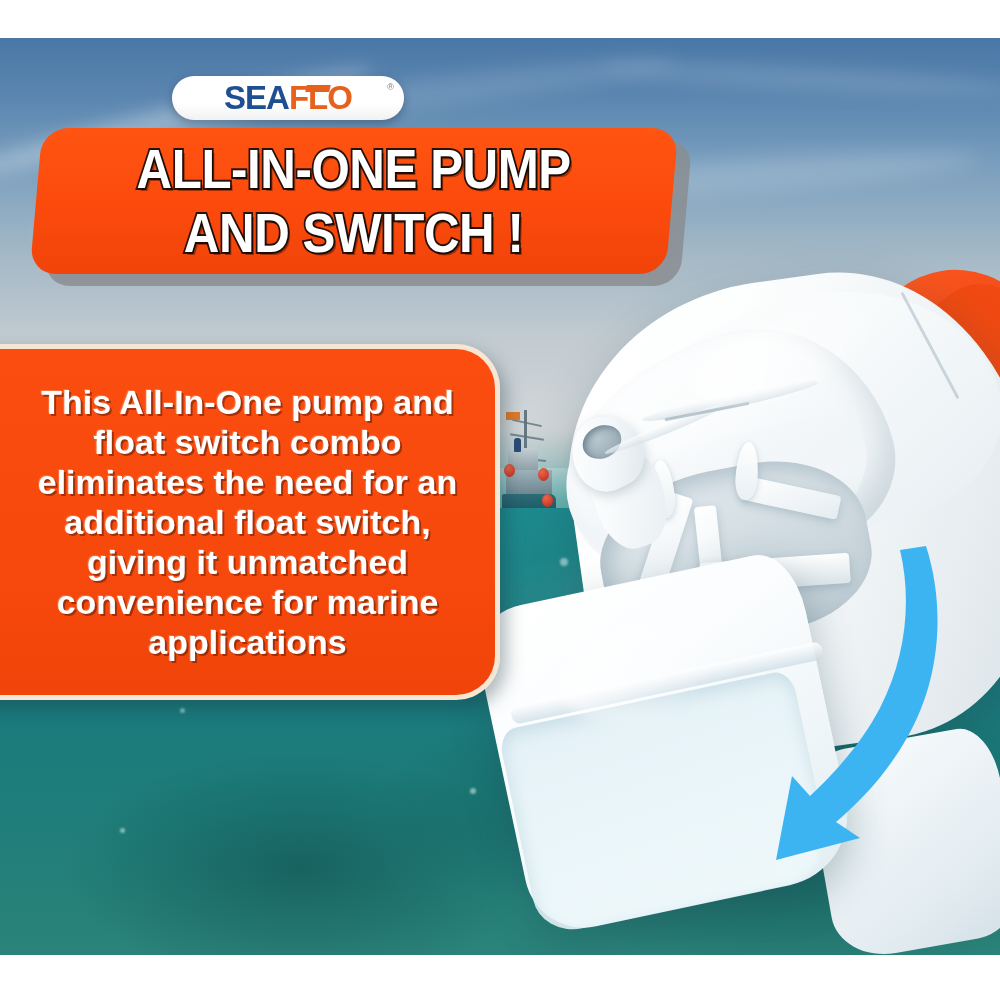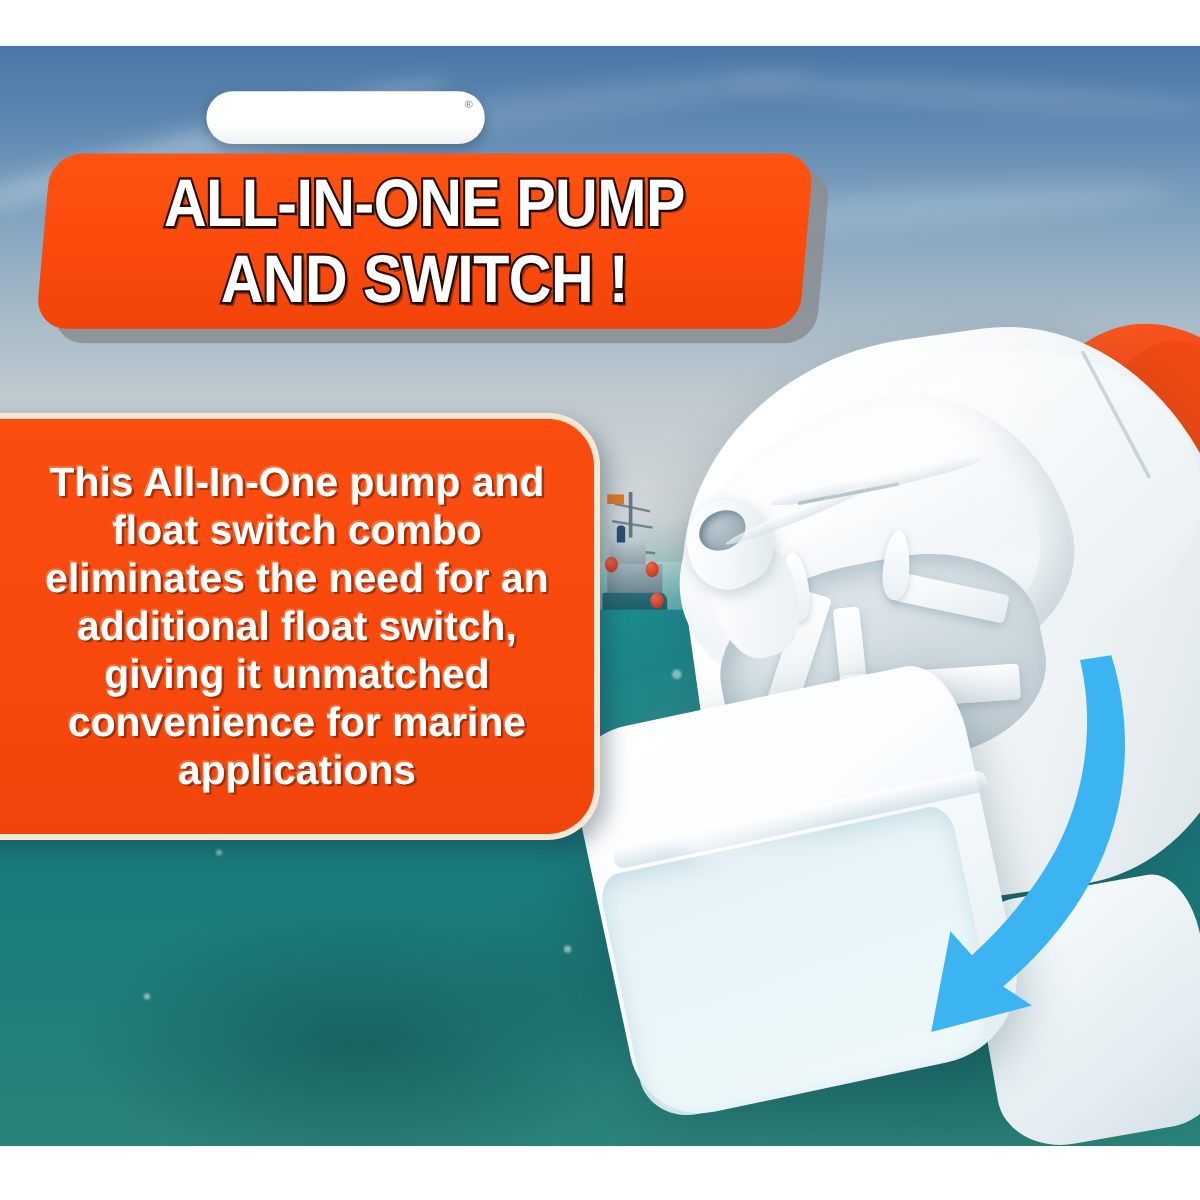--- a/index.html
+++ b/index.html
@@ -382,20 +382,24 @@
                L 36 322
                L 52 238
                L 70 258
                C 96 234, 122 204, 140 170
                C 166 120, 172 62, 160 12 Z" fill="#3db4f2"></path>
     </svg>
 
   </div>
 
   <div class="logo-badge">
+    <div class="logo-text">
+      <span class="logo-sea">SEA</span><span class="logo-flo">FLO</span>
+      <span class="logo-a-bar"></span>
+    </div>
     <span class="logo-reg">®</span>
   </div>
 
   <div class="headline-wrap">
     <div class="headline-shadow"></div>
     <div class="headline-banner">
       <div class="headline-inner">
         <div class="headline-line">ALL-IN-ONE PUMP</div>
         <div class="headline-line">AND SWITCH !</div>
       </div>

